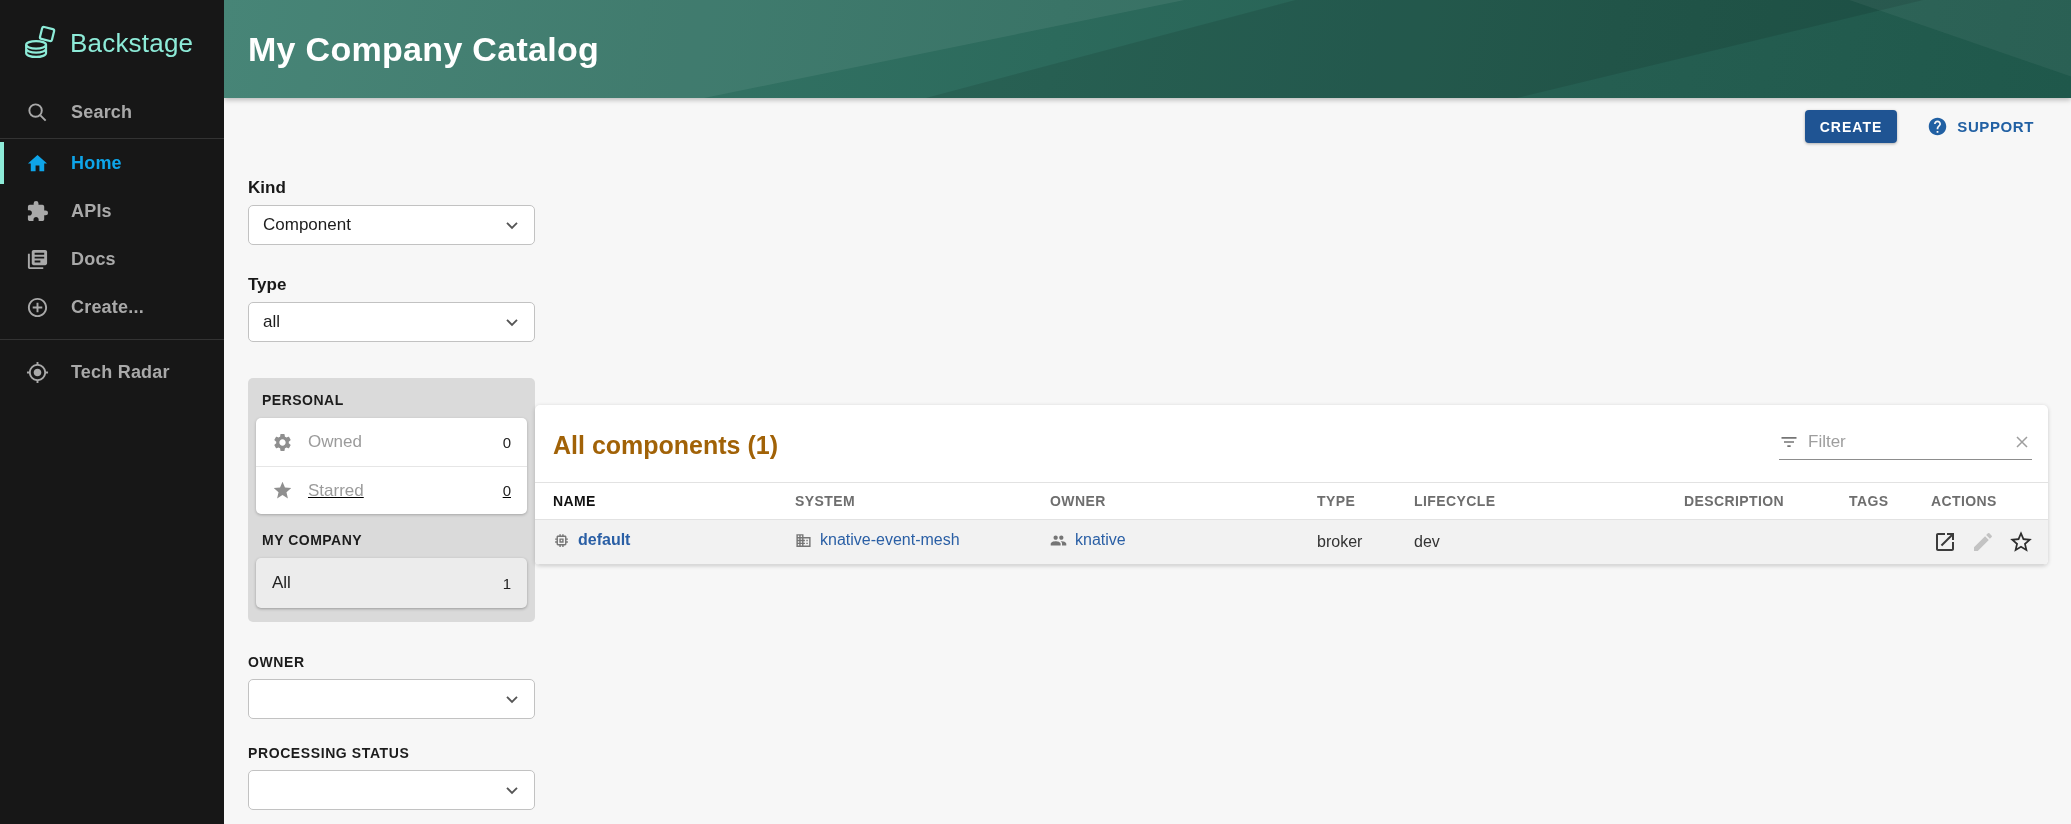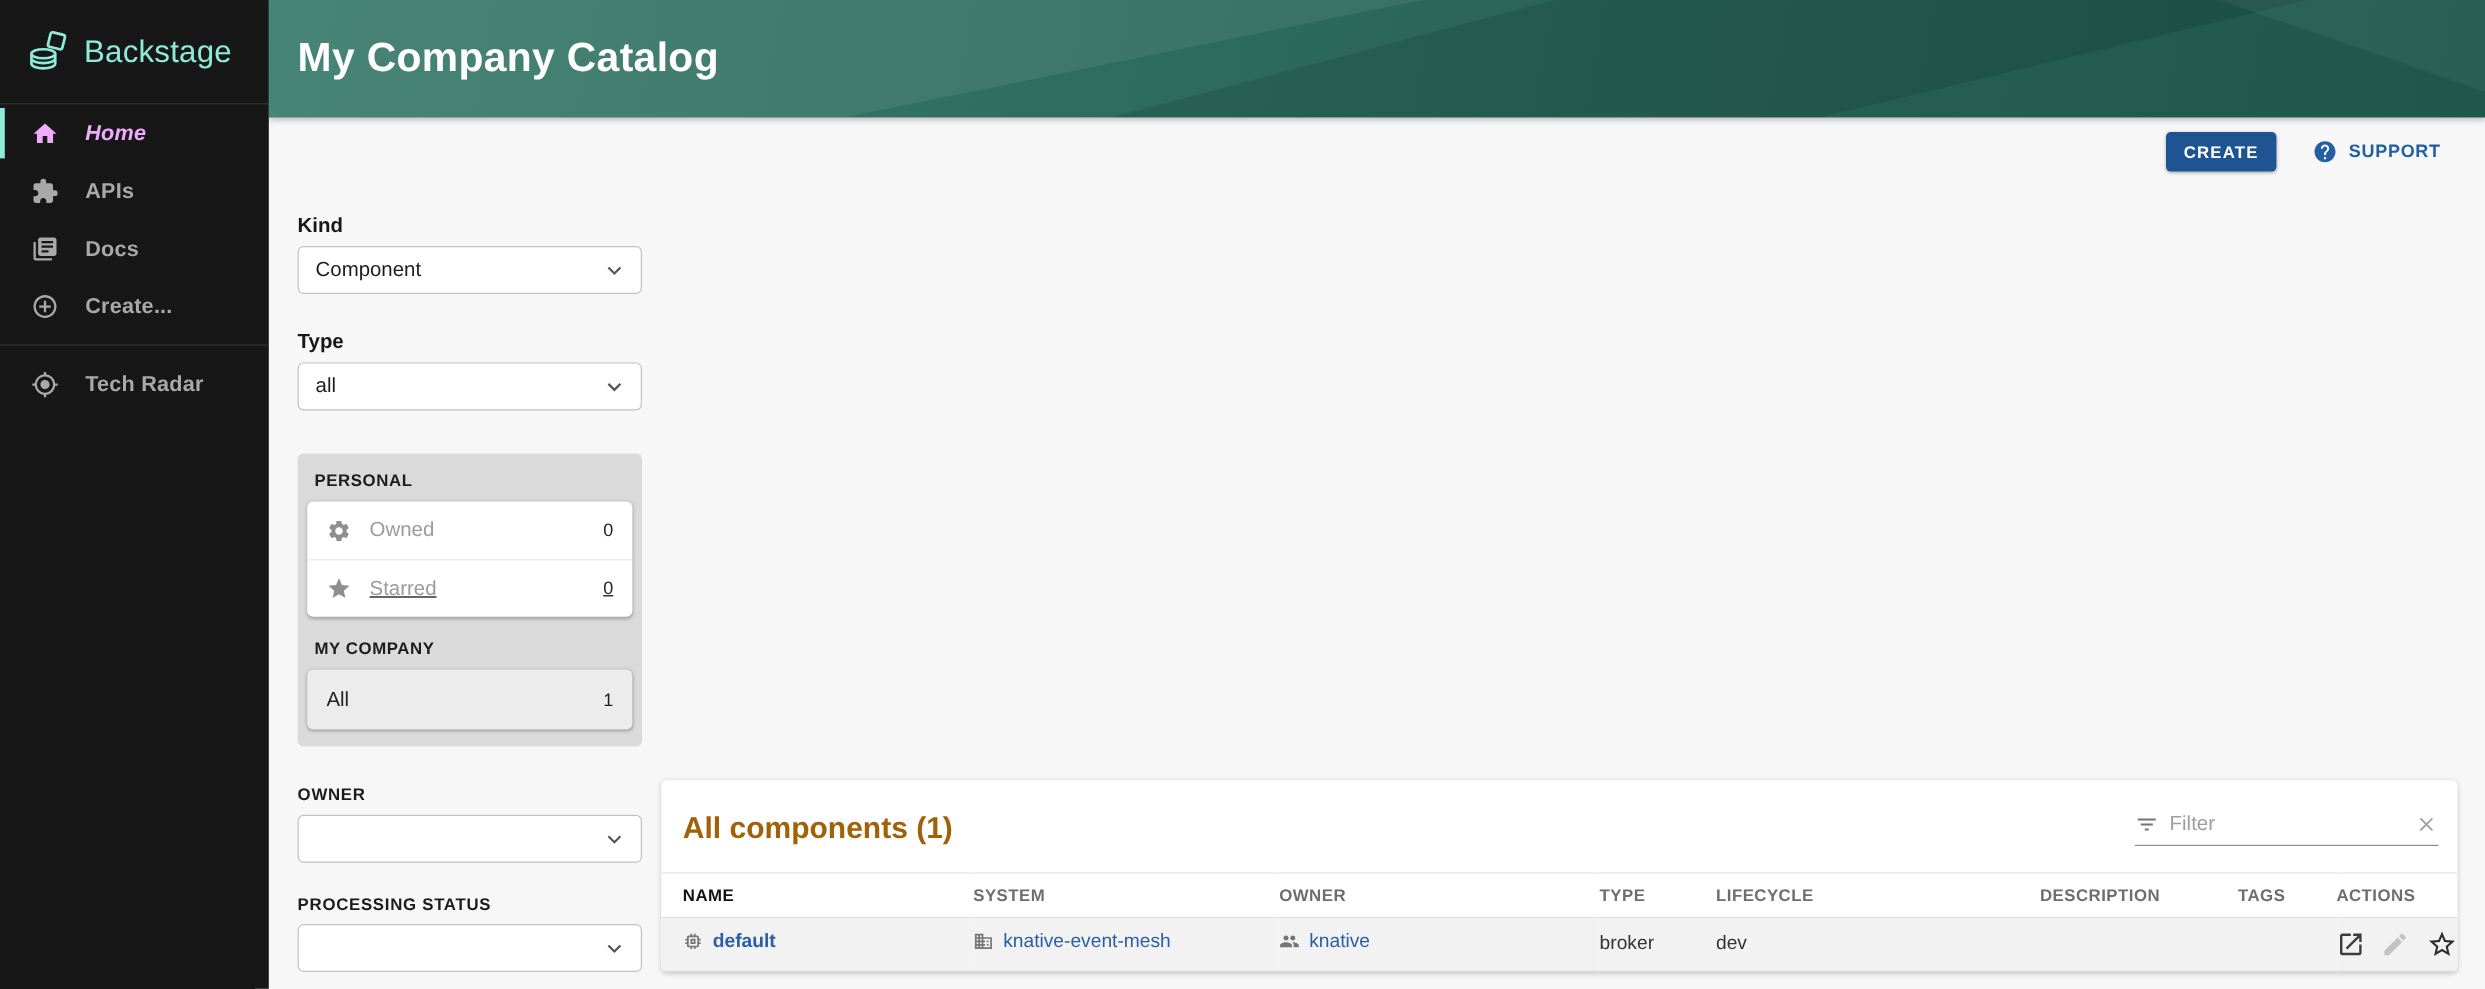--- a/index.html
+++ b/index.html
@@ -10,21 +10,21 @@
   .sidebar { position:absolute; left:0; top:0; width:224px; height:824px;
     background:#171717; z-index:5; }
   .logo-row { height:86px; display:flex; align-items:center; padding-left:22px; gap:12px; }
   .logo-icon { width:36px; height:36px; color:#8debd8; }
   .logo-text { color:#8debd8; font-size:26px; font-weight:500; letter-spacing:.2px; }
   .side-item { height:48px; display:flex; align-items:center; padding-left:26px; gap:22px;
     color:#a9a9a9; cursor:pointer; position:relative; }
   .side-item .s-icon { width:23px; height:23px; flex:0 0 auto; }
   .side-item .s-label { font-size:18px; font-weight:600; letter-spacing:.2px; }
   .side-item.search { height:52px; }
-  .side-item.active { color:#f0abfc;font-style:italic; }
+  .side-item.active { color:#0ea5e9; }
   .side-item.active::before { content:""; position:absolute; left:0; top:3px; bottom:3px;
     width:4px; background:#8debd8; }
   .side-divider { height:1px; background:#333333; }
 
   
   .page-header { position:absolute; left:224px; top:0; right:0; height:98px;
     background:linear-gradient(100deg,#3a7c6d 0%,#2c6a5c 45%,#255e51 75%,#1f584b 100%);
     overflow:hidden; box-shadow:0 2px 5px rgba(0,0,0,.25); }
   .page-header .shp1 { position:absolute; inset:0;
     background:rgba(255,255,255,.07);
@@ -43,21 +43,21 @@
     padding:24px 23px 0 24px; }
   .actions-row { display:flex; justify-content:flex-end; align-items:center;
     gap:30px; height:33px; padding-right:14px; }
   .create-btn { background:#1f5493; color:#ffffff; border:none; border-radius:4px;
     height:33px; padding:0 15px; font-size:14px; font-weight:700; letter-spacing:1px;
     font-family:inherit; cursor:pointer; box-shadow:0 1px 3px rgba(0,0,0,.3); }
   .support-link { display:flex; align-items:center; gap:9px; color:#2160a3;
     font-size:15px; font-weight:700; letter-spacing:.6px; cursor:pointer; }
   .support-link .s-icon { width:21px; height:21px; }
 
-  .content-row { display:flex; gap:16px; margin-top:17px; align-items:flex-end; }
+  .content-row { display:flex; margin-top:17px; align-items:center; }
 
   
   .filters-col { width:287px; flex:0 0 287px; padding-top:18px; }
   .f-label { font-size:17px; font-weight:700; color:#181818; margin-bottom:7px; }
   .f-label-caps { font-size:14px; font-weight:700; color:#1c1c1c; letter-spacing:.6px;
     margin-bottom:9px; }
   .select-box { height:40px; background:#ffffff; border:1px solid #c2c2c2; border-radius:5px;
     display:flex; align-items:center; padding:0 12px 0 14px; cursor:pointer;
     justify-content:space-between; }
   .select-box .sel-value { font-size:17px; color:#1d1d1d; }
@@ -124,20 +124,27 @@
   <div class="logo-row">
     <svg class="logo-icon" viewBox="0 0 24 24" fill="none" stroke="currentColor" stroke-width="1.5">
       <rect x="12.6" y="1.9" width="8.2" height="8.2" rx="1.2" transform="rotate(14 16.7 6)"></rect>
       <ellipse cx="9.4" cy="13.2" rx="6.6" ry="2.5"></ellipse>
       <path d="M2.8 13.2v2.7c0 1.35 2.95 2.5 6.6 2.5s6.6-1.15 6.6-2.5v-2.7"></path>
       <path d="M2.8 16.1v2.7c0 1.35 2.95 2.5 6.6 2.5s6.6-1.15 6.6-2.5v-2.7"></path>
     </svg>
     <span class="logo-text">Backstage</span>
   </div>
 
+  <div class="side-item search">
+    <svg class="s-icon" viewBox="0 0 24 24" fill="none" stroke="currentColor" stroke-width="2">
+      <circle cx="10" cy="10" r="6.5"></circle>
+        <path d="M15 15l5.5 5.5"></path>
+    </svg>
+    <span class="s-label">Search</span>
+  </div>
 
   <div class="side-divider"></div>
 
   <div class="side-item active">
     <svg class="s-icon" viewBox="0 0 24 24" fill="currentColor">
       <path d="M10 20v-6h4v6h5v-8h3L12 3 2 12h3v8z"></path>
     </svg>
     <span class="s-label">Home</span>
   </div>
 

